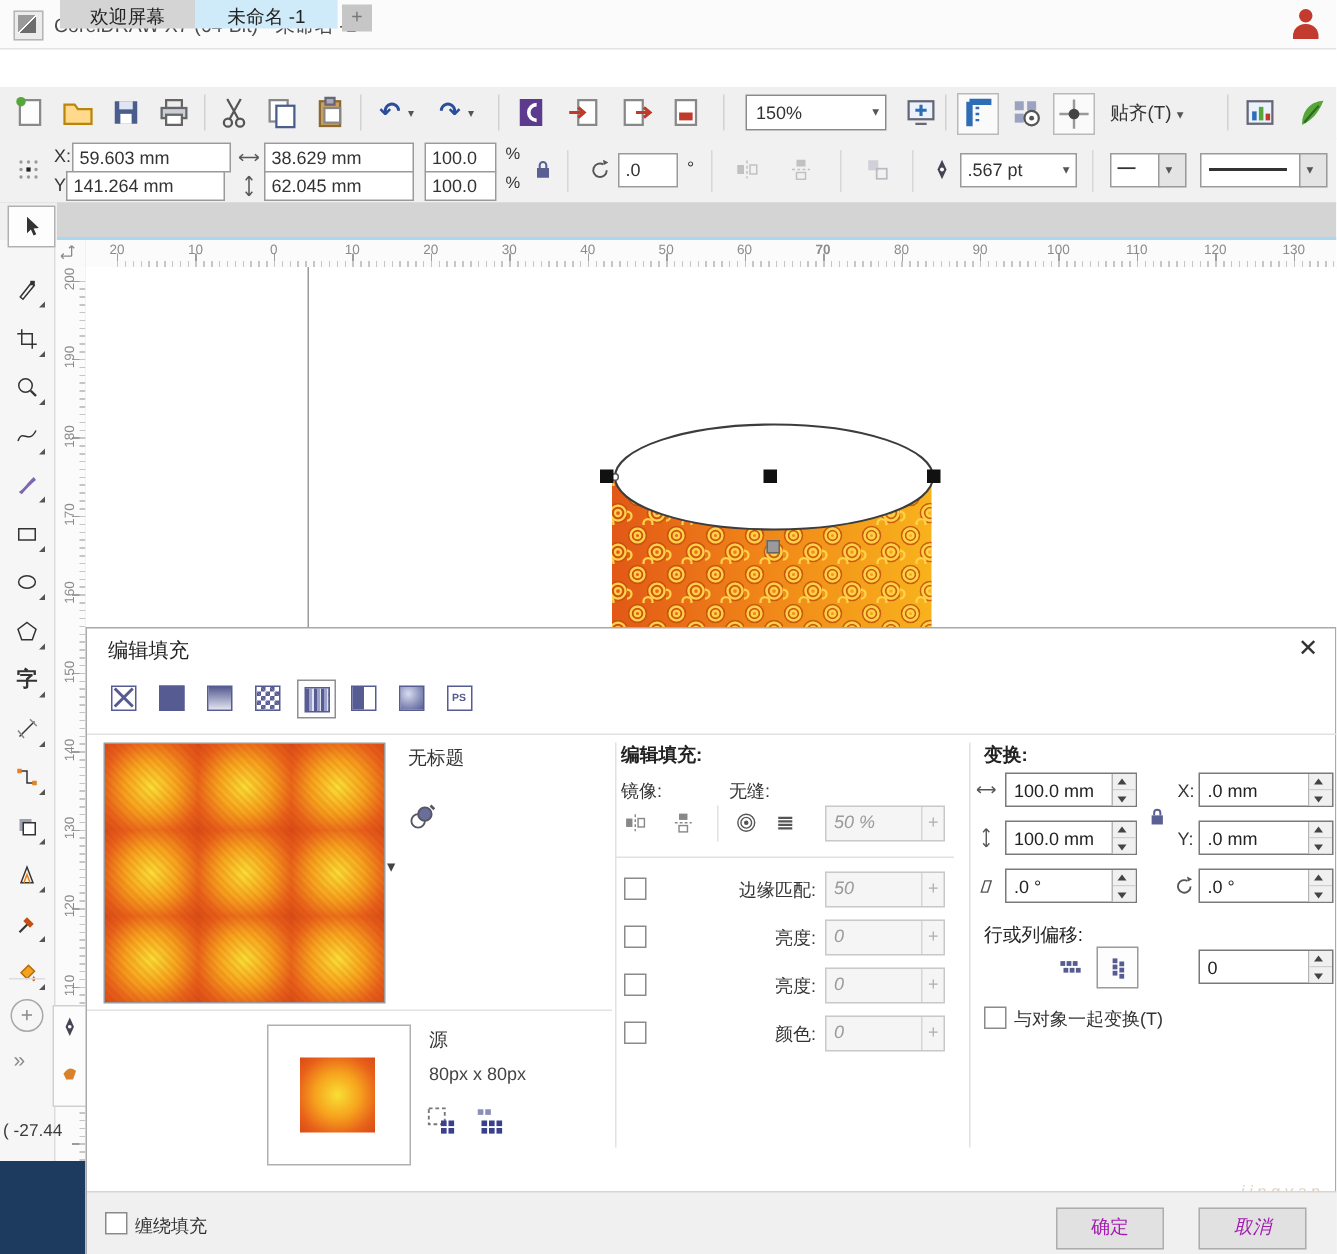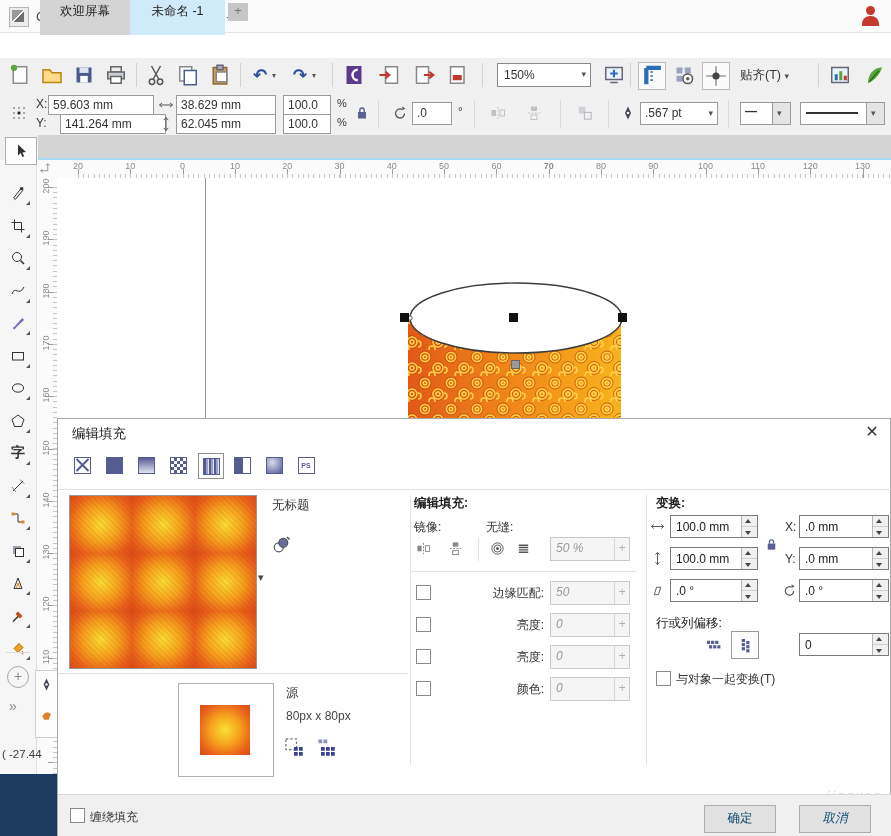--- a/index.html
+++ b/index.html
@@ -30,21 +30,21 @@
   .pfield{position:absolute;height:18px;background:#fff;border:1px solid #9a9a9a;font-size:12px;}
   .pfield span{position:absolute;left:4px;top:2px;white-space:nowrap;}
   .plabel{position:absolute;font-size:12px;color:#333;}
   .psep{position:absolute;top:8px;width:1px;height:28px;background:#d8d8d8;}
   .picn{position:absolute;width:16px;height:16px;}
   .grayed{opacity:.45;}
   
   #tabbar{left:0;top:135px;width:891px;height:25px;background:#d4d4d4;}
   #pickbox-bgpatch{left:0;top:135px;width:38px;height:25px;background:#f0f0f0;}
   #pick-tool{left:5px;top:137px;width:30px;height:26px;background:#fdfdfd;border:1px solid #b0b0b0;z-index:3;}
-  .tab{position:absolute;top:0;height:35px;font-size:12.5px;text-align:center;line-height:23px;color:#222;}
+  .tab{position:absolute;top:0;height:19px;font-size:12.5px;text-align:center;line-height:23px;color:#222;}
   #tab-welcome{left:40px;width:90px;background:#d4d4d4;}
   #tab-doc{left:130px;width:95px;background:#cfeaf8;}
   #tab-new{left:228px;top:3px;width:20px;height:18px;background:#c6c6c6;text-align:center;line-height:16px;color:#777;font-size:13px;}
   #tab-underline{left:38px;top:158px;width:853px;height:2px;background:#a8d9f2;}
   #ruler-corner{left:36px;top:160px;width:21px;height:18px;background:#fafafa;border-right:1px solid #d0d0d0;border-bottom:1px solid #cfcfcf;}
   #hruler{left:57px;top:160px;width:834px;height:18px;background:#fbfbfb;border-bottom:1px solid #cfcfcf;
     background-image:
       repeating-linear-gradient(90deg,#c6c6c6 0 1px,transparent 1px 5.23px),
       repeating-linear-gradient(90deg,#9d9d9d 0 1px,transparent 1px 52.3px);
     background-size:100% 4px,100% 9px;background-repeat:no-repeat;background-position:21px 100%,21px 100%;}
@@ -111,21 +111,21 @@
   .sfield{position:absolute;height:23px;background:#fff;border:1px solid #7a7a7a;font-size:12px;color:#222;box-sizing:border-box;}
   .sfield .fval{position:absolute;left:5px;top:4px;}
   .spin{position:absolute;right:0;top:0;width:15px;height:100%;border-left:1px solid #b5b5b5;display:flex;flex-direction:column;}
   .spin i{flex:1;background:#f0f0f0;position:relative;}
   .spin i.up{border-bottom:1px solid #cfcfcf;}
   .spin i.up::after{content:'';position:absolute;left:3px;top:3px;border:3.5px solid transparent;border-bottom:4px solid #444;border-top:none;}
   .spin i.dn::after{content:'';position:absolute;left:3px;top:4px;border:3.5px solid transparent;border-top:4px solid #444;border-bottom:none;}
   .icn14{position:absolute;width:15px;height:15px;}
   #offset-box{left:673px;top:212px;width:26px;height:26px;border:1px solid #9a9a9a;background:#fdfdfd;display:flex;align-items:center;justify-content:center;}
   #dlg-footer{left:0;top:375px;width:834px;height:43px;background:#f0f0f0;border-top:1px solid #d6d6d6;box-sizing:border-box;}
-  .btn{position:absolute;top:386px;width:70px;height:26px;background:#e1e1e1;border:1px solid #adadad;font-size:12.5px;text-align:center;line-height:24px;color:#0c4a6e;}
+  .btn{position:absolute;top:386px;width:70px;height:26px;background:#e1e1e1;border:1px solid #adadad;font-size:12.5px;text-align:center;line-height:24px;color:#a21caf;}
   #watermark{left:620px;top:370px;width:205px;text-align:right;font-size:11px;font-style:italic;
      color:rgba(190,150,110,.45);letter-spacing:3px;}
   svg{display:block;}
 </style>
 </head>
 <body>
 
 <div id="app">
 
   <div class="abs" id="titlebar">
@@ -287,21 +287,21 @@
             <circle cx="13" cy="13" r="1.1"></circle>
           </g>
           <rect x="6.6" y="6.6" width="2.8" height="2.8" fill="#222"></rect>
         </svg>
       </span>
       <span class="plabel" style="left:36px;top:5px;">X:</span>
       <div class="pfield" style="left:48px;top:3px;width:104px;">
         <span>59.603 mm</span>
       </div>
       <span class="plabel" style="left:36px;top:24px;">Y:</span>
-      <div class="pfield" style="left:60px;top:22px;width:104px;">
+      <div class="pfield" style="left:44px;top:22px;width:104px;">
         <span>141.264 mm</span>
       </div>
       <span class="picn" style="left:158px;top:5px;">
         <svg viewBox="0 0 16 16" width="100%" height="100%">
           <path d="M1.5 8 h13 M1.5 8 l2.6 -2.2 M1.5 8 l2.6 2.2 M14.5 8 l-2.6 -2.2 M14.5 8 l-2.6 2.2" stroke="#555" fill="none"></path>
         </svg>
       </span>
       <div class="pfield" style="left:176px;top:3px;width:98px;">
         <span>38.629 mm</span>
       </div>

